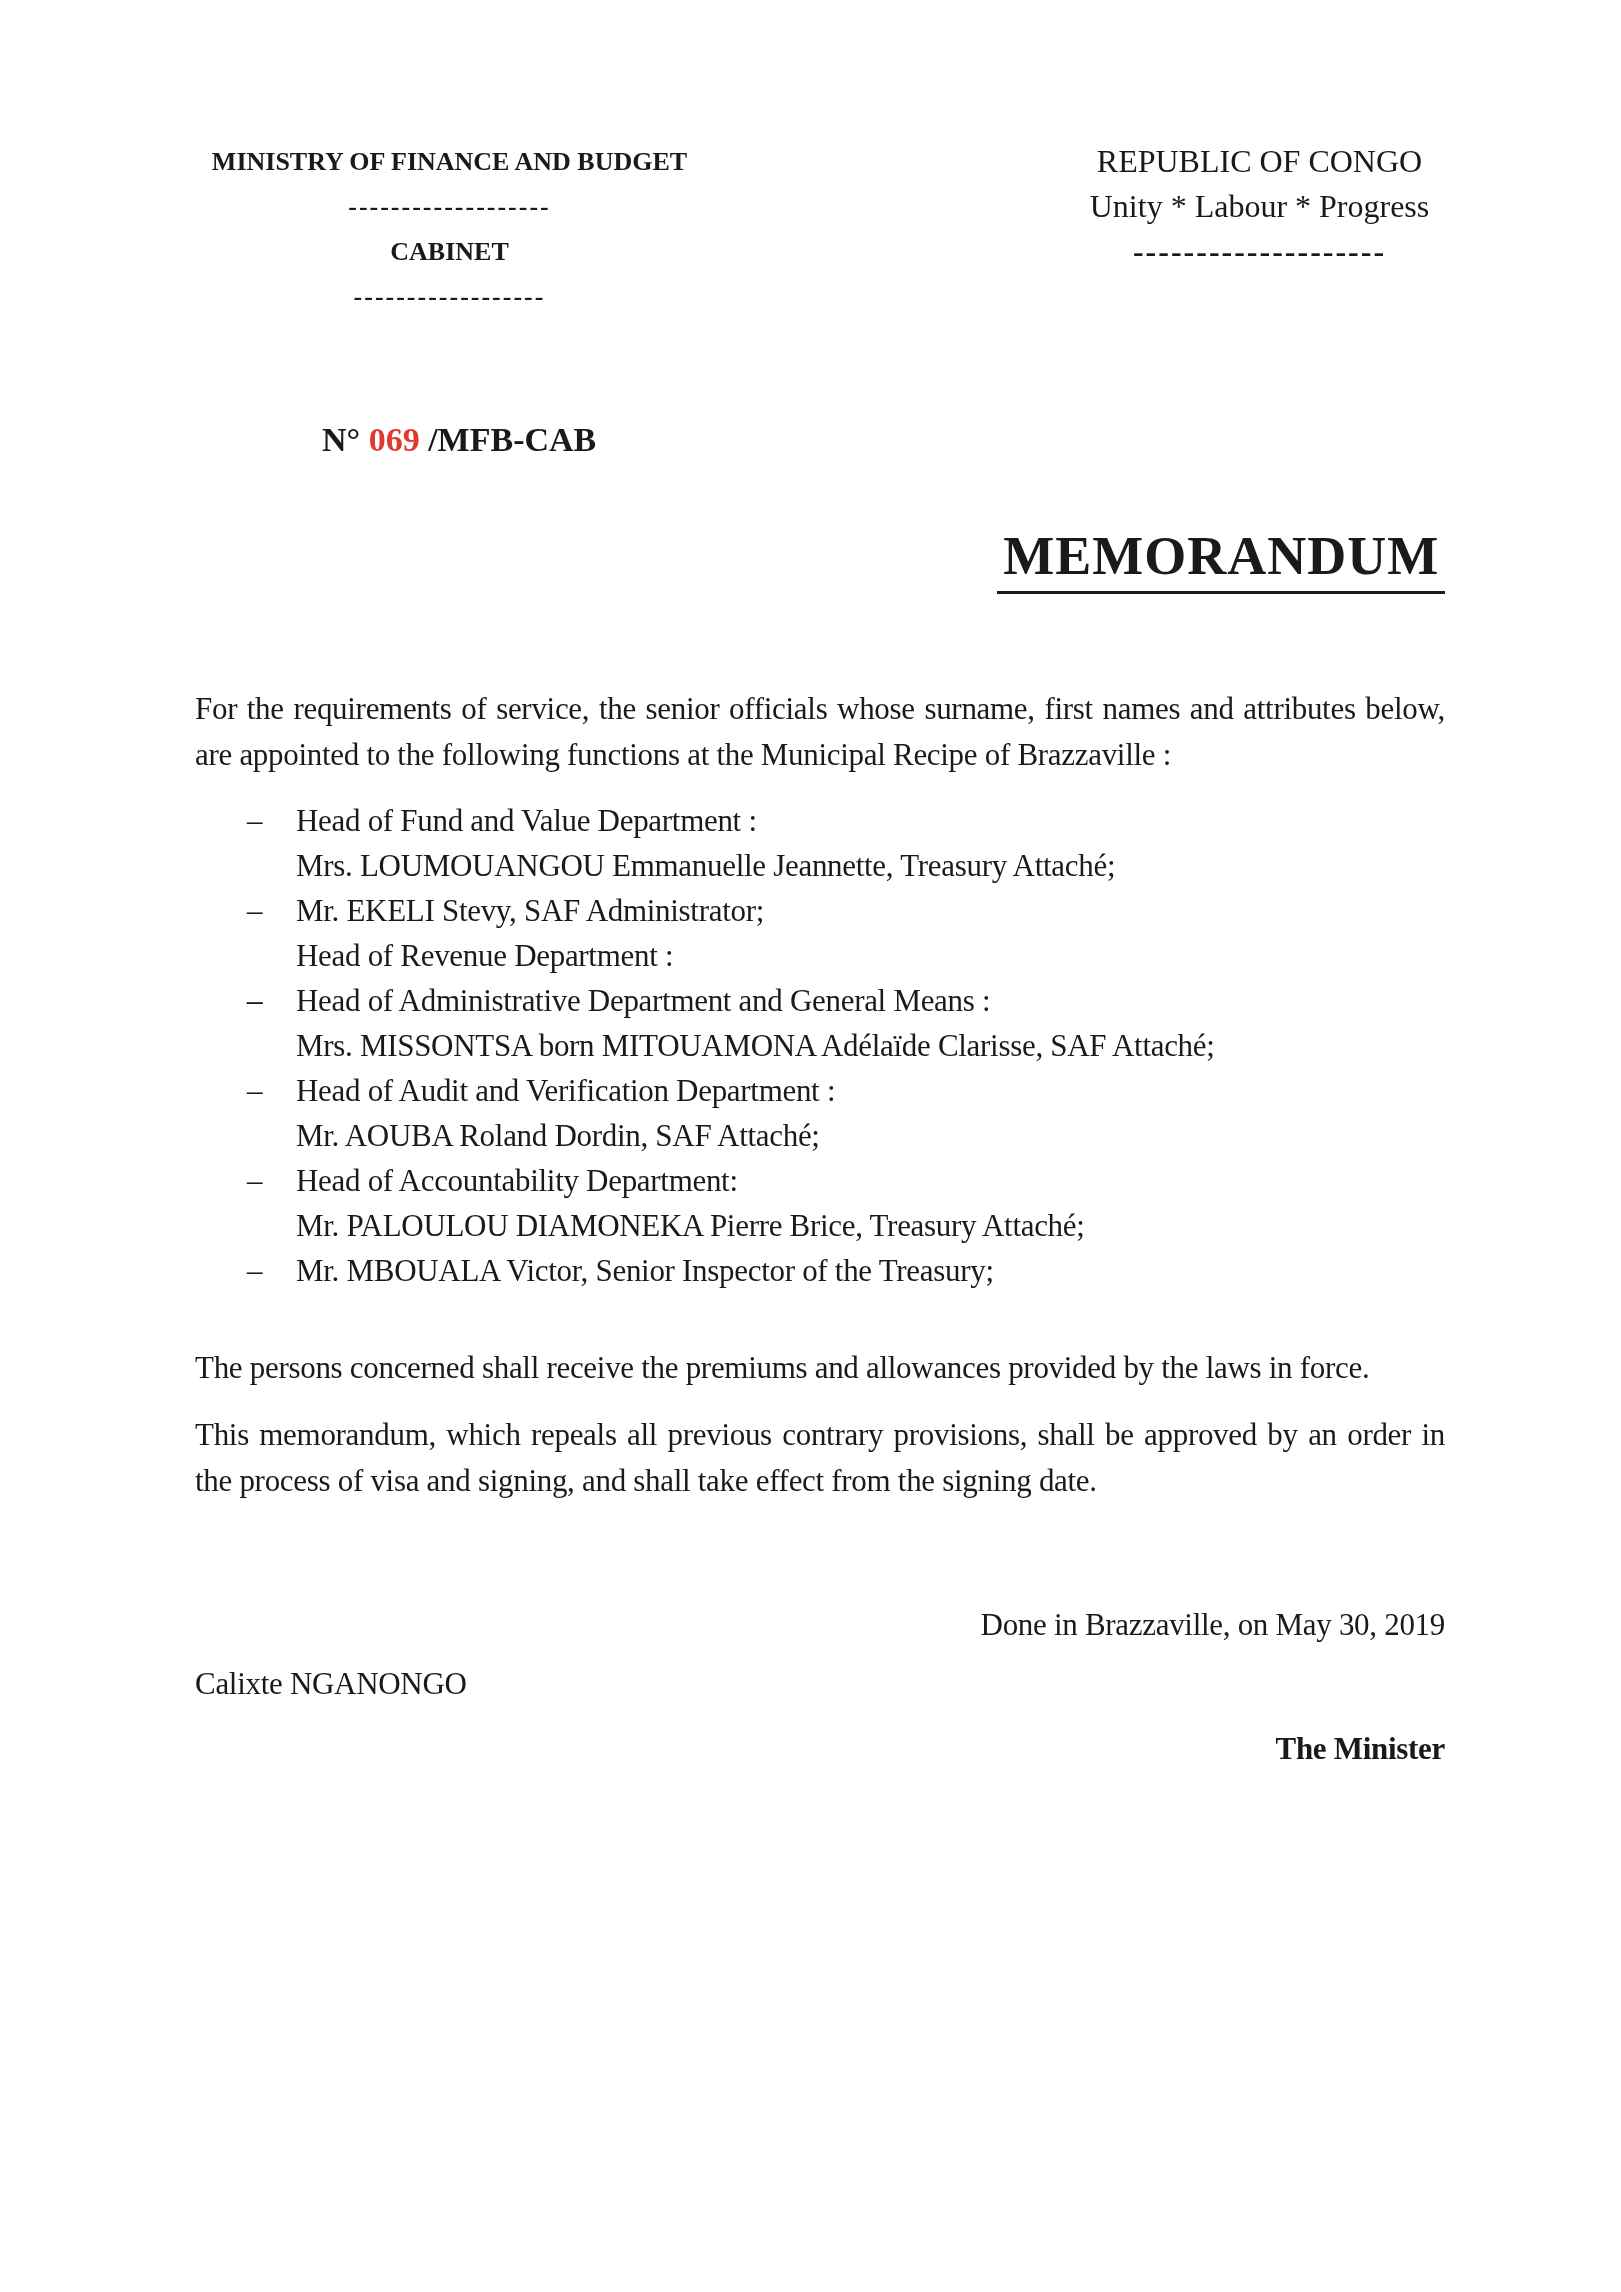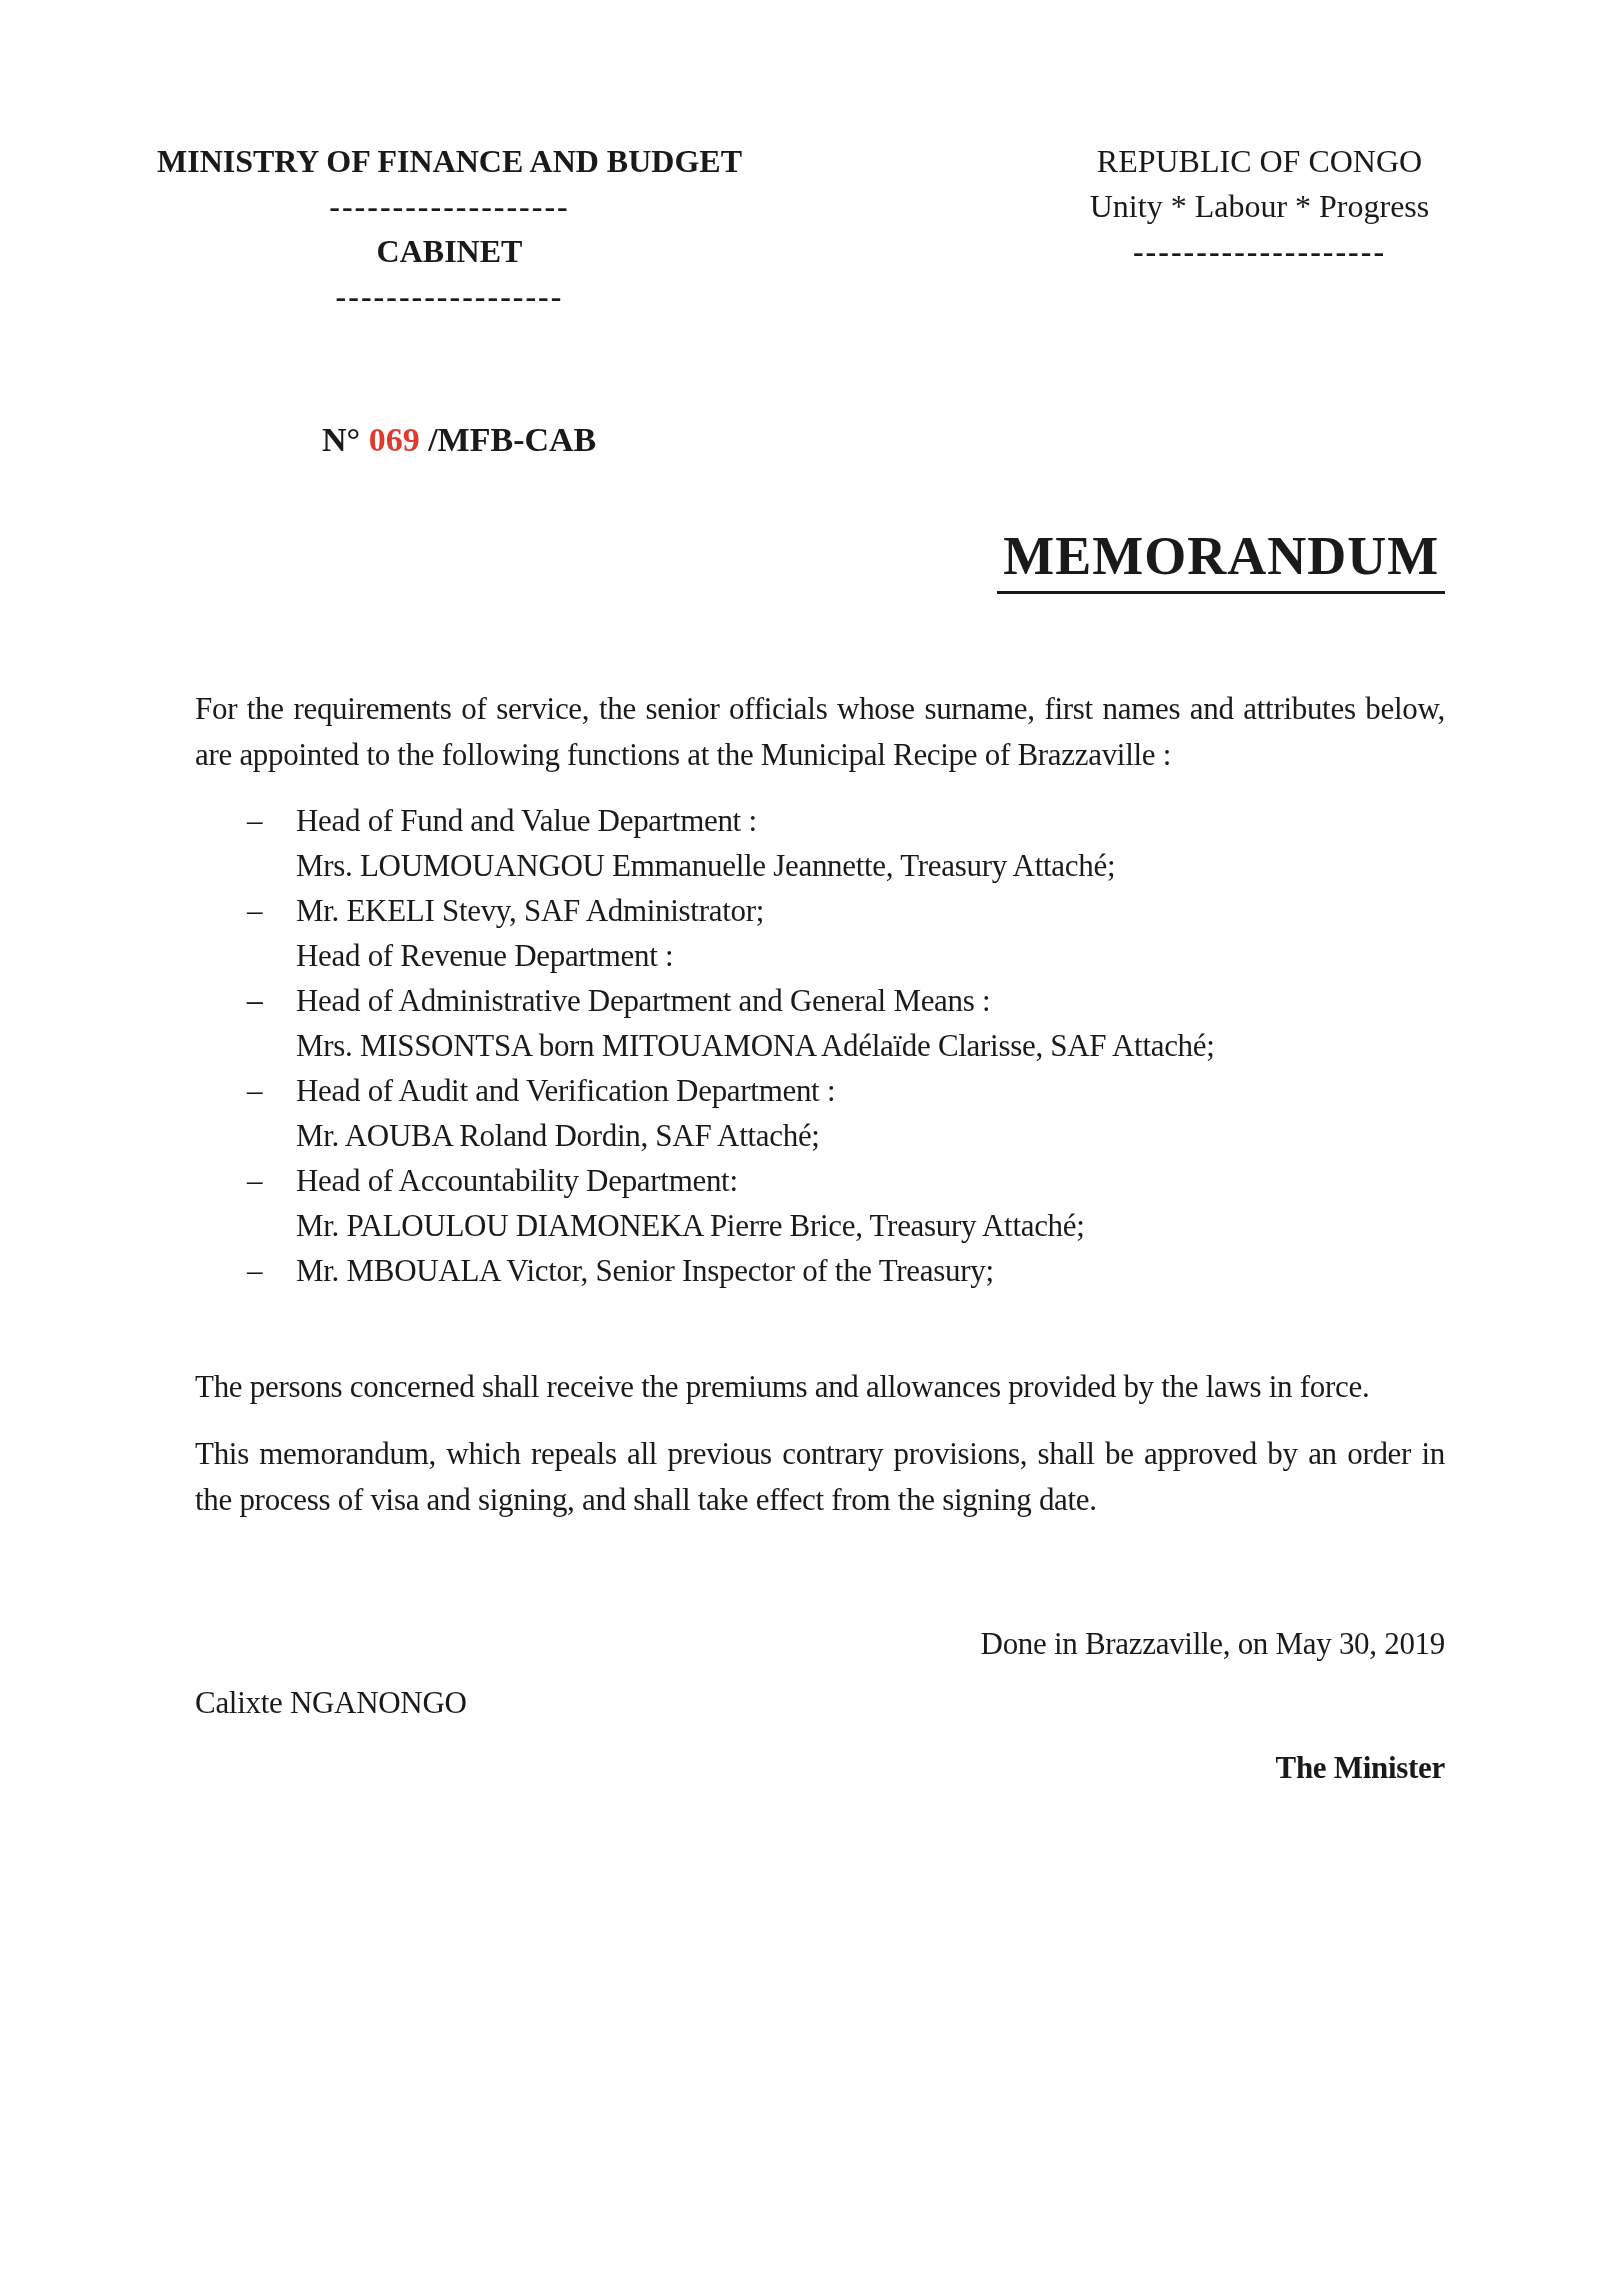--- a/index.html
+++ b/index.html
@@ -10,21 +10,21 @@
     width: 1621px;
     height: 2293px;
     background: var(--paper);
     color: var(--ink);
     font-family: "Liberation Serif", "DejaVu Serif", serif;
     overflow: hidden;
   }
   
   .header-left {
     position: absolute; left: 125px; top: 139px; width: 649px;
-    text-align: center; font-size: 32px; line-height: 45px; font-weight: bold;
+    text-align: center; font-size: 26px; line-height: 45px; font-weight: bold;
     white-space: nowrap;
   }
   .header-right {
     position: absolute; left: 1076px; top: 139px; width: 367px;
     text-align: center; font-size: 32px; line-height: 45px;
     white-space: nowrap;
   }
   .bold { font-weight: normal; }
   .divider { font-weight: bold; letter-spacing: 2px; }
   
@@ -48,21 +48,21 @@
     font-size: 31px; line-height: 46px; letter-spacing: -0.3px;
     text-align: justify;
   }
   .appointments { list-style: none; margin-top: 19.6px; }
   .appointments li {
     position: relative; padding-left: 101px;
     line-height: 45px; text-align: left;
   }
   .appointments .bullet { position: absolute; left: 52px; top: 0; }
   .pre { white-space: pre-wrap; }
-  .para-2 { margin-top: 71px; }
+  .para-2 { margin-top: 52px; }
   .para-3 { margin-top: 21.6px; }
   
   .sig-date { margin-top: 98px; text-align: right; }
   .sig-name { margin-top: 13px; text-align: left; font-weight: normal; }
   .sig-title { margin-top: 18.6px; text-align: right; font-weight: bold; }
 </style>
 </head>
 <body>
 
 <div class="page">

